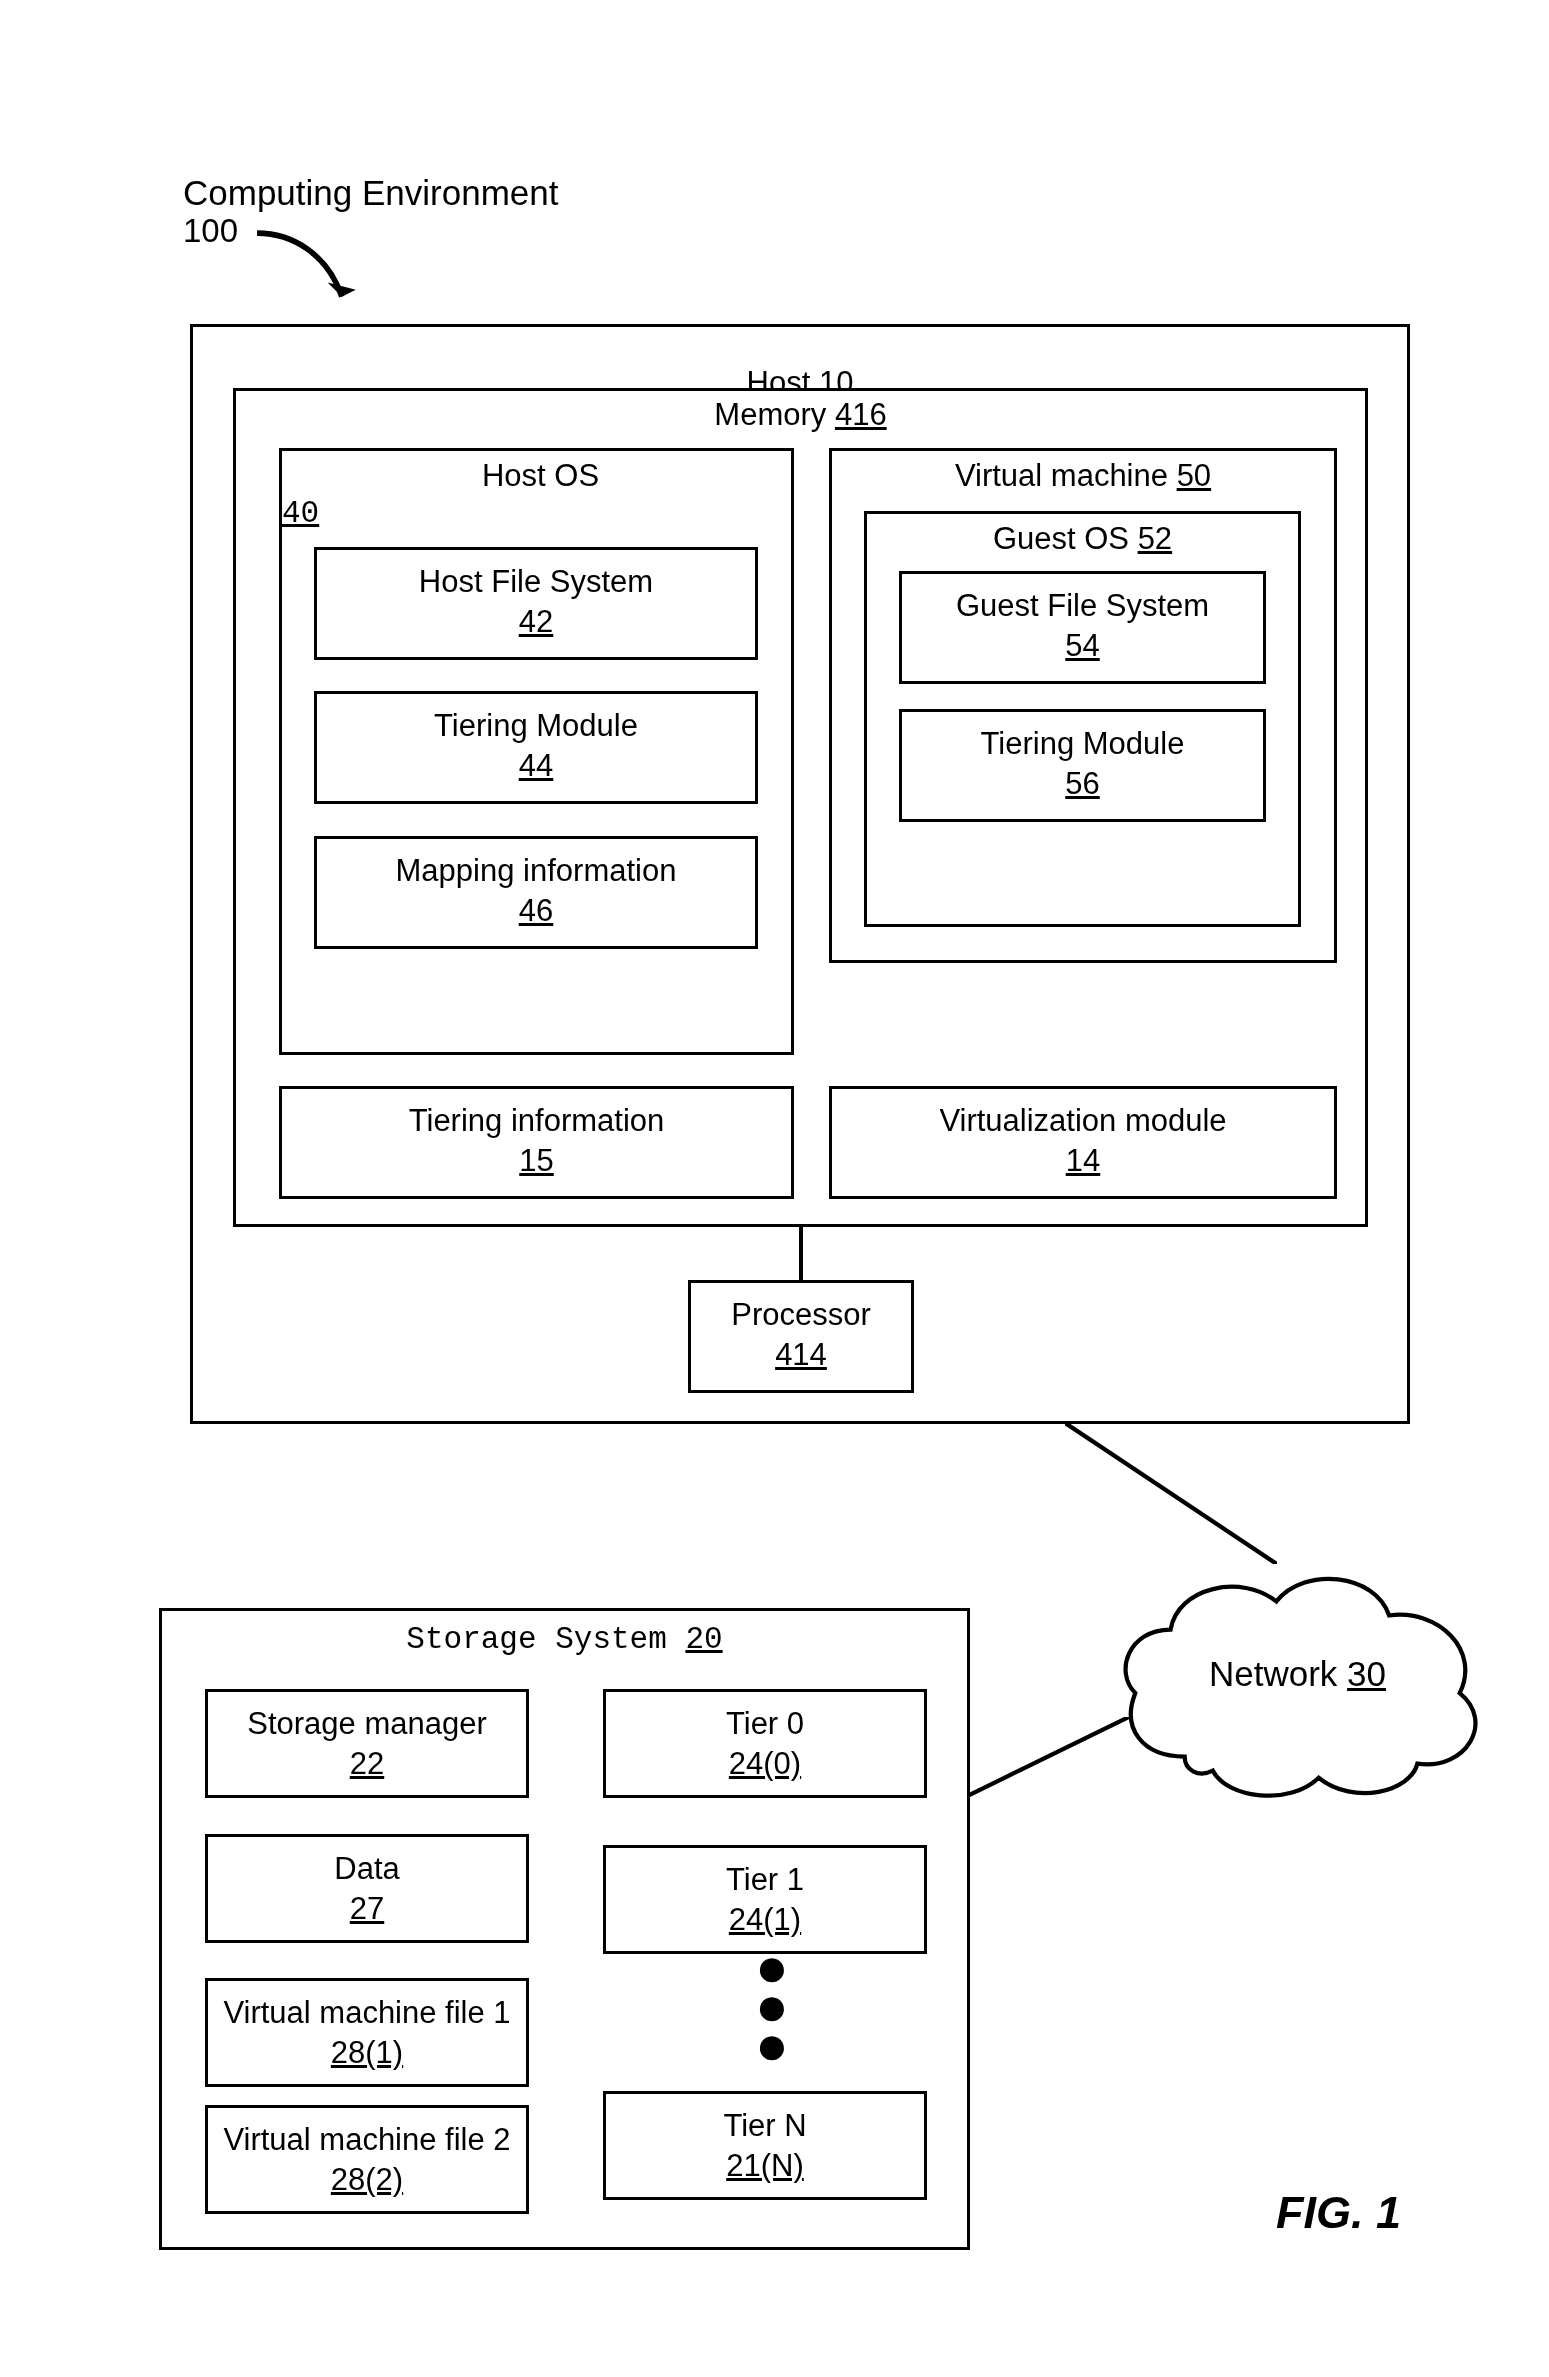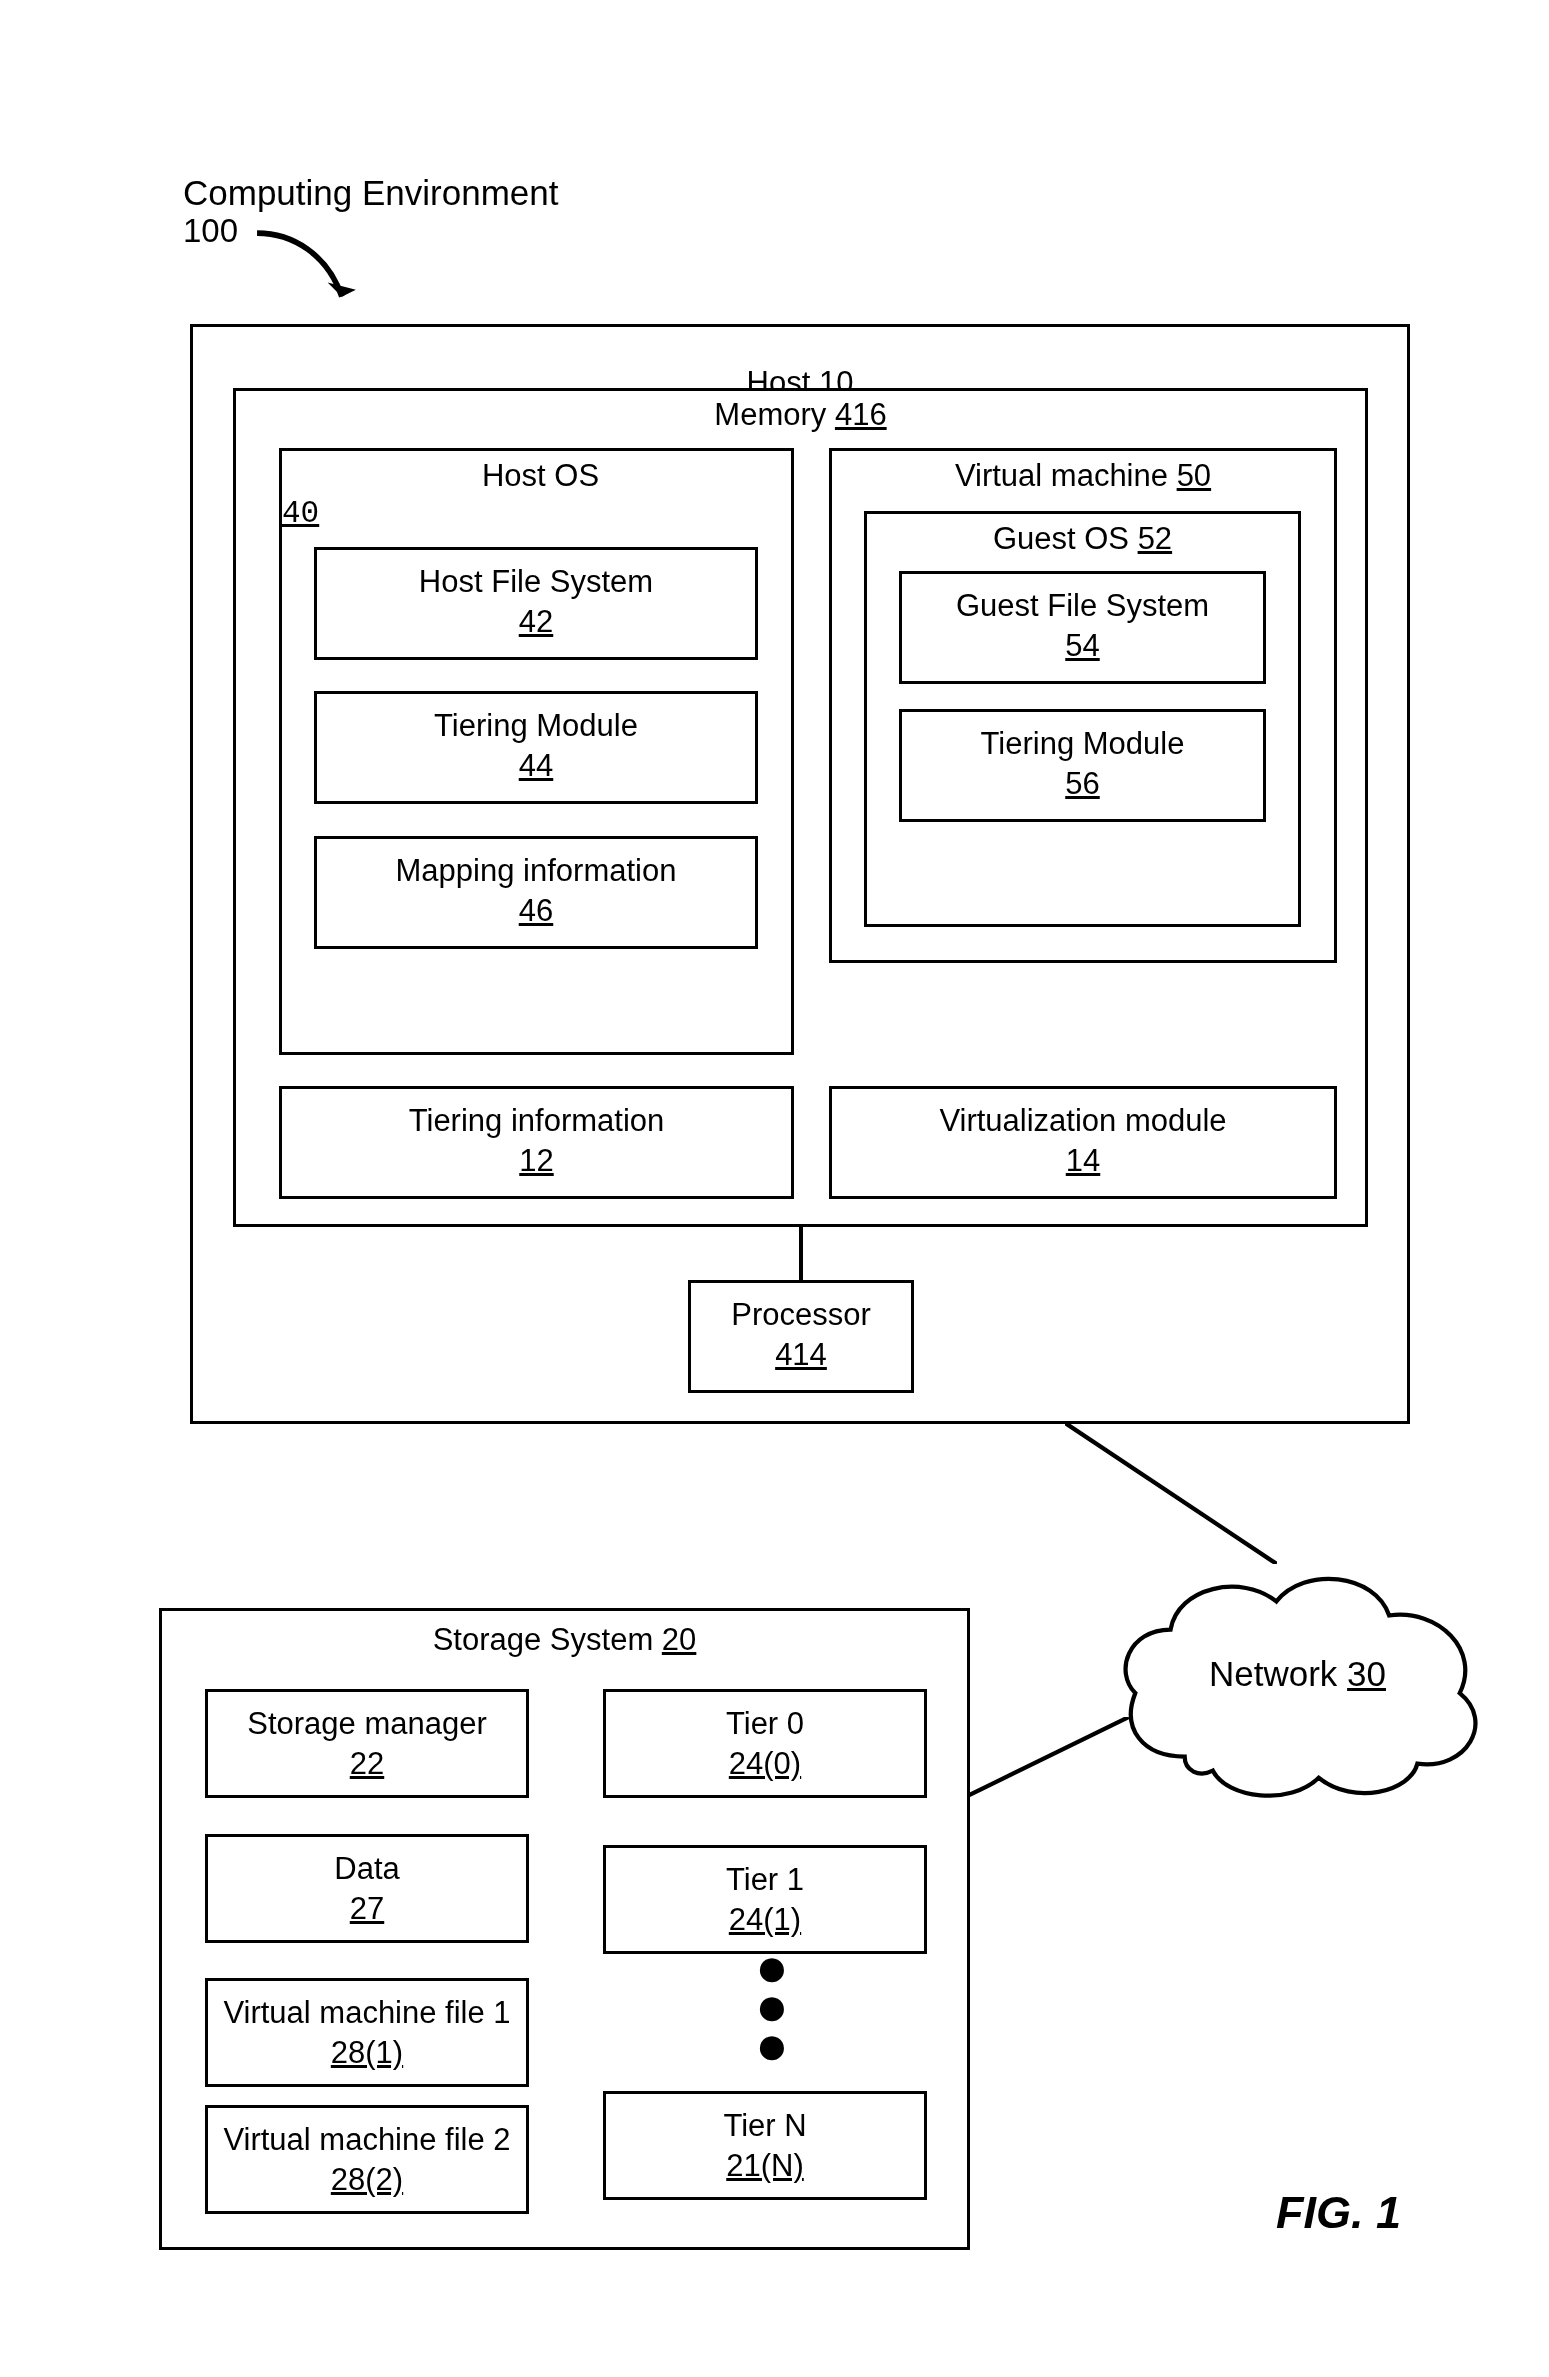--- a/index.html
+++ b/index.html
@@ -68,21 +68,21 @@
 
   
   #cloud { position:absolute; left:1100px; top:1545px; width:395px; height:268px; }
   #cloud-label { position:absolute; left:1199px; top:1654px; font-size:35px; text-align:center; width:197px; }
 
   
   #cloud-to-storage { position:absolute; left:963px; top:1717px; width:166px; height:81px; }
 
   
   #storage-box { left:159px; top:1608px; width:811px; height:642px; }
-  #storage-label { position:absolute; top:10.6px; left:0; right:0; text-align:center; }
+  #storage-label { position:absolute; top:10.6px; left:0; right:0; text-align:center;font-family:Liberation Mono, monospace; }
 
   #sm-box   { left:205px; top:1689px; width:324px; height:109px; }
   #data-box { left:205px; top:1834px; width:324px; height:109px; }
   #vmf1-box { left:205px; top:1978px; width:324px; height:109px; }
   #vmf2-box { left:205px; top:2105px; width:324px; height:109px; }
 
   #tier0-box { left:603px; top:1689px; width:324px; height:109px; }
   #tier1-box { left:603px; top:1834px; width:324px; height:109px;margin-top:11px; }
   #tiern-box { left:603px; top:2091px; width:324px; height:109px; }
 
@@ -156,21 +156,21 @@
   <span class="l2">54</span>
 </div>
 
 <div id="tm-guest-box" class="box two-line">
   <span class="l1">Tiering Module</span>
   <span class="l2">56</span>
 </div>
 
 <div id="tierinfo-box" class="box two-line">
   <span class="l1">Tiering information</span>
-  <span class="l2">12</span>
+  <span class="l2">15</span>
 </div>
 
 <div id="virtmod-box" class="box two-line">
   <span class="l1">Virtualization module</span>
   <span class="l2">14</span>
 </div>
 
 <div id="mem-proc-line"></div>
 
 <div id="processor-box" class="box two-line">

